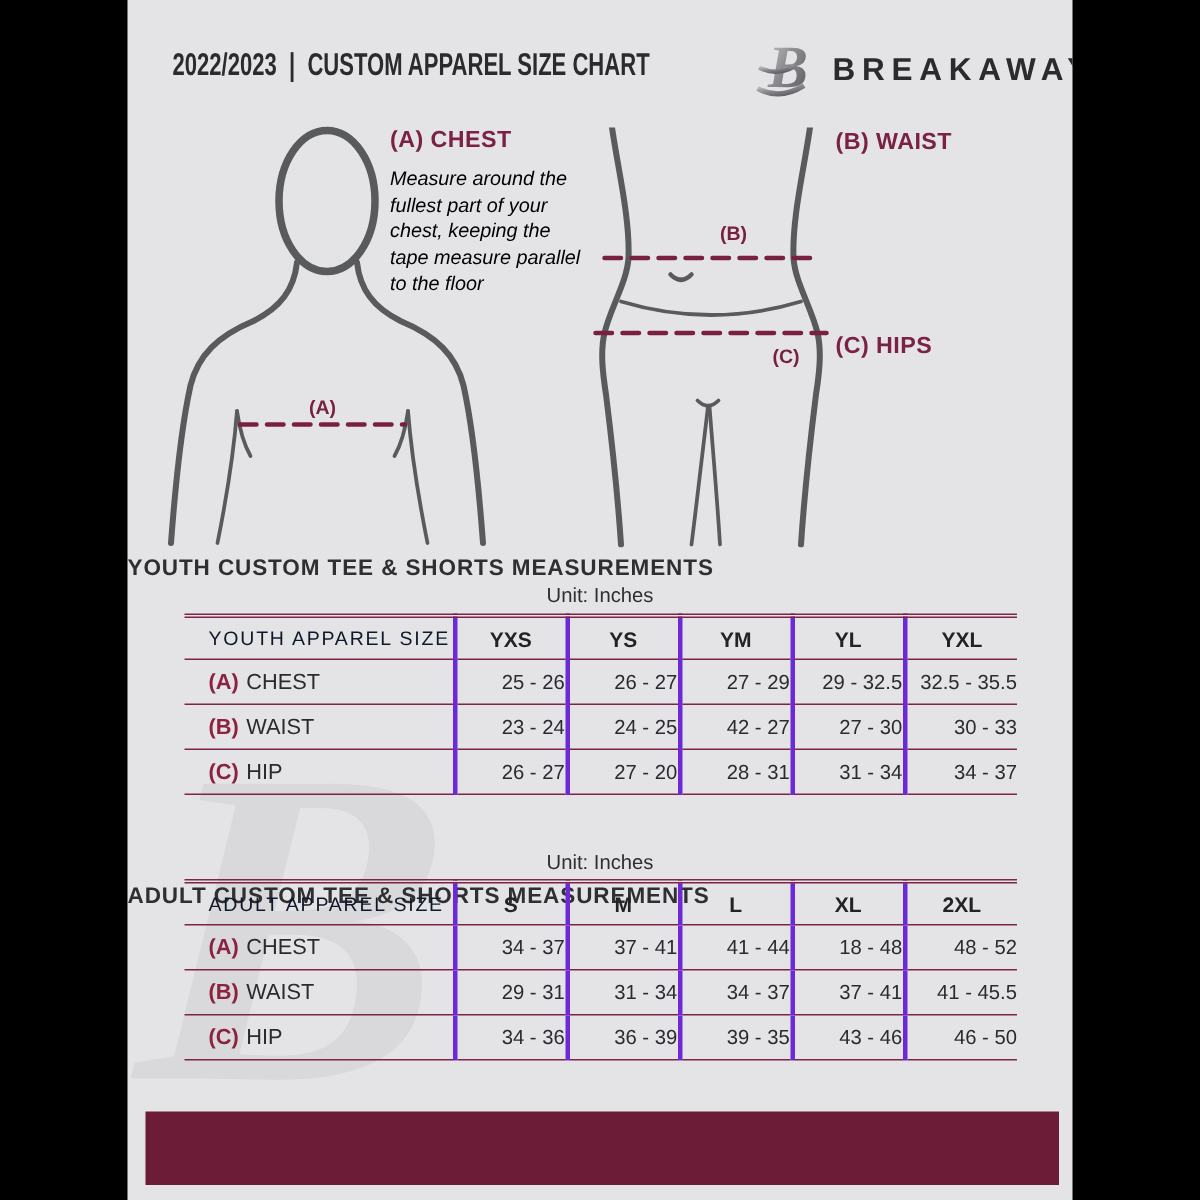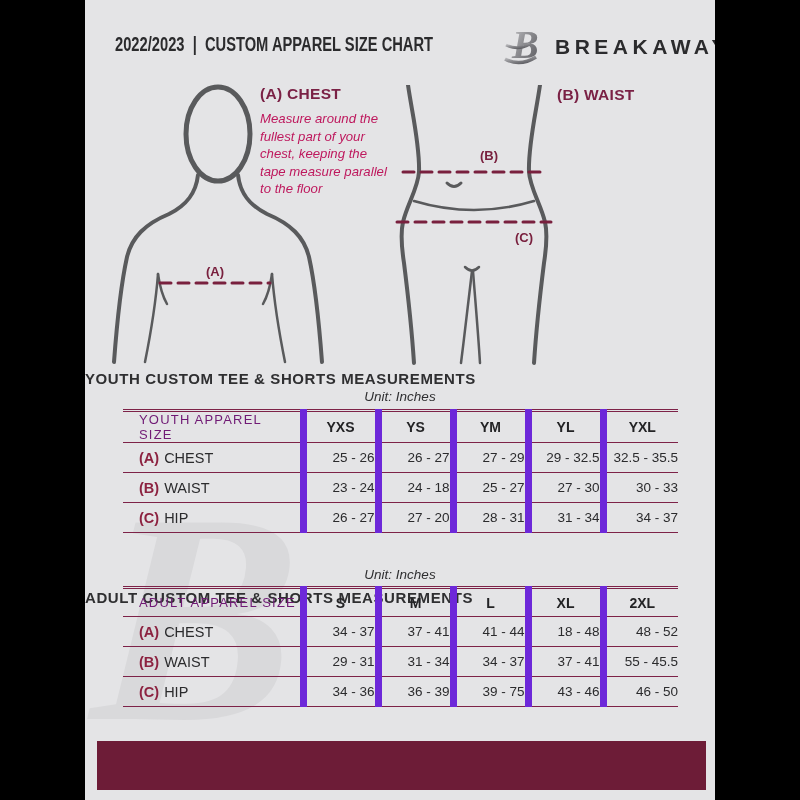--- a/index.html
+++ b/index.html
@@ -29,38 +29,38 @@
   .fig .outline { stroke-width: 4; }
   .fig .head { stroke-width: 5; }
   .fig .thin { stroke-width: 2.5; }
   .fig .navel { stroke-width: 3; }
   .fig .dash { stroke: #79203e; stroke-width: 3; stroke-dasharray: 11 7; }
   .fig text { font-weight: 700; font-size: 13px; fill: #79203e; font-family: "Liberation Sans", sans-serif; }
 
   
   .guide { position: absolute; z-index: 1; }
   .guide h3 { font-size: 15.5px; font-weight: 700; letter-spacing: 0.3px; color: #7a2145; margin-bottom: 7px; }
-  .guide p { font-size: 13.2px; line-height: 17.5px; font-style: italic; color: #be185d; white-space: pre-line; }
+  .guide p { font-size: 13.2px; line-height: 17.5px; font-style: italic; color: #000000; white-space: pre-line; }
 
   
   .section-title { position: absolute; left: 0; width: 648px; text-align: left; z-index: 1;
     font-size: 15px; font-weight: 700; letter-spacing: 0.6px; color: #2f2f31; }
   .section-unit { position: absolute; left: 0; width: 630px; text-align: center; z-index: 1;
-    font-size: 13.5px; font-style: italic; color: #2f2f31; }
+    font-size: 13.5px; color: #2f2f31; }
   table.size-table {
     position: absolute; left: 38px; width: 555px; z-index: 1;
     border-collapse: collapse; table-layout: fixed;
     border-top: 3px double #7d2248; border-bottom: 1px solid #7d2248;
   }
   table.size-table col.c-label { width: 180px; }
   table.size-table col.c-size { width: 75px; }
   table.size-table tr { border-bottom: 1px solid #7d2248; }
-  table.size-table th + th, table.size-table td + td { border-left: 7px solid #6d28d9; }
+  table.size-table th + th, table.size-table td + td { border-left: 3px solid #6d28d9; }
   table.size-table th { height: 29px; font-size: 14px; font-weight: 700; color: #232325; text-align: center; }
-  table.size-table th.lbl { font-size: 13px; font-weight: 400; letter-spacing: 1.2px; color: #701a75; text-align: left; padding-left: 16px; }
+  table.size-table th.lbl { font-size: 13px; font-weight: 400; letter-spacing: 1.2px; color: #0f172a; text-align: left; padding-left: 16px; }
   table.size-table td { height: 30px; font-size: 13.5px; color: #2b2b2d; text-align: right; }
   table.size-table td.lbl { text-align: left; padding-left: 16px; font-size: 14.5px; }
   table.size-table td.lbl .pfx { font-weight: 700; color: #8c2240; margin-right: 5px; }
 
   
   .footer-bar { position: absolute; left: 12px; top: 741px; width: 609px; height: 49px; background: #6d1c37; z-index: 2; }
 </style>
 </head>
 <body>
 
@@ -117,20 +117,21 @@
       <p>Measure around the
 fullest part of your
 chest, keeping the
 tape measure parallel
 to the floor</p>
     </div>
     <div class="guide" style="left:472px; top:86px; width:158px;">
       <h3>(B) WAIST</h3>
     </div>
     <div class="guide" style="left:472px; top:222px; width:160px;">
+      <h3>(C) HIPS</h3>
     </div>
 
     <div class="section-title" style="top:370px;">YOUTH CUSTOM TEE &amp; SHORTS MEASUREMENTS</div>
     <div class="section-unit" style="top:389px;">Unit: Inches</div>
     <table class="size-table" style="top:409px;">
       <colgroup>
           <col class="c-label">
           <col class="c-size">
           <col class="c-size">
           <col class="c-size">
@@ -152,22 +153,22 @@
           <td class="lbl"><span class="pfx">(A)</span><span>CHEST</span></td>
           <td>25 - 26</td>
           <td>26 - 27</td>
           <td>27 - 29</td>
           <td>29 - 32.5</td>
           <td>32.5 - 35.5</td>
         </tr>
         <tr>
           <td class="lbl"><span class="pfx">(B)</span><span>WAIST</span></td>
           <td>23 - 24</td>
-          <td>24 - 18</td>
-          <td>25 - 27</td>
+          <td>24 - 25</td>
+          <td>42 - 27</td>
           <td>27 - 30</td>
           <td>30 - 33</td>
         </tr>
         <tr>
           <td class="lbl"><span class="pfx">(C)</span><span>HIP</span></td>
           <td>26 - 27</td>
           <td>27 - 20</td>
           <td>28 - 31</td>
           <td>31 - 34</td>
           <td>34 - 37</td>
@@ -204,27 +205,27 @@
           <td>41 - 44</td>
           <td>18 - 48</td>
           <td>48 - 52</td>
         </tr>
         <tr>
           <td class="lbl"><span class="pfx">(B)</span><span>WAIST</span></td>
           <td>29 - 31</td>
           <td>31 - 34</td>
           <td>34 - 37</td>
           <td>37 - 41</td>
-          <td>55 - 45.5</td>
+          <td>41 - 45.5</td>
         </tr>
         <tr>
           <td class="lbl"><span class="pfx">(C)</span><span>HIP</span></td>
           <td>34 - 36</td>
           <td>36 - 39</td>
-          <td>39 - 75</td>
+          <td>39 - 35</td>
           <td>43 - 46</td>
           <td>46 - 50</td>
         </tr>
       </tbody>
     </table>
 
     <div class="footer-bar"></div>
   </div>
 </div>
 

